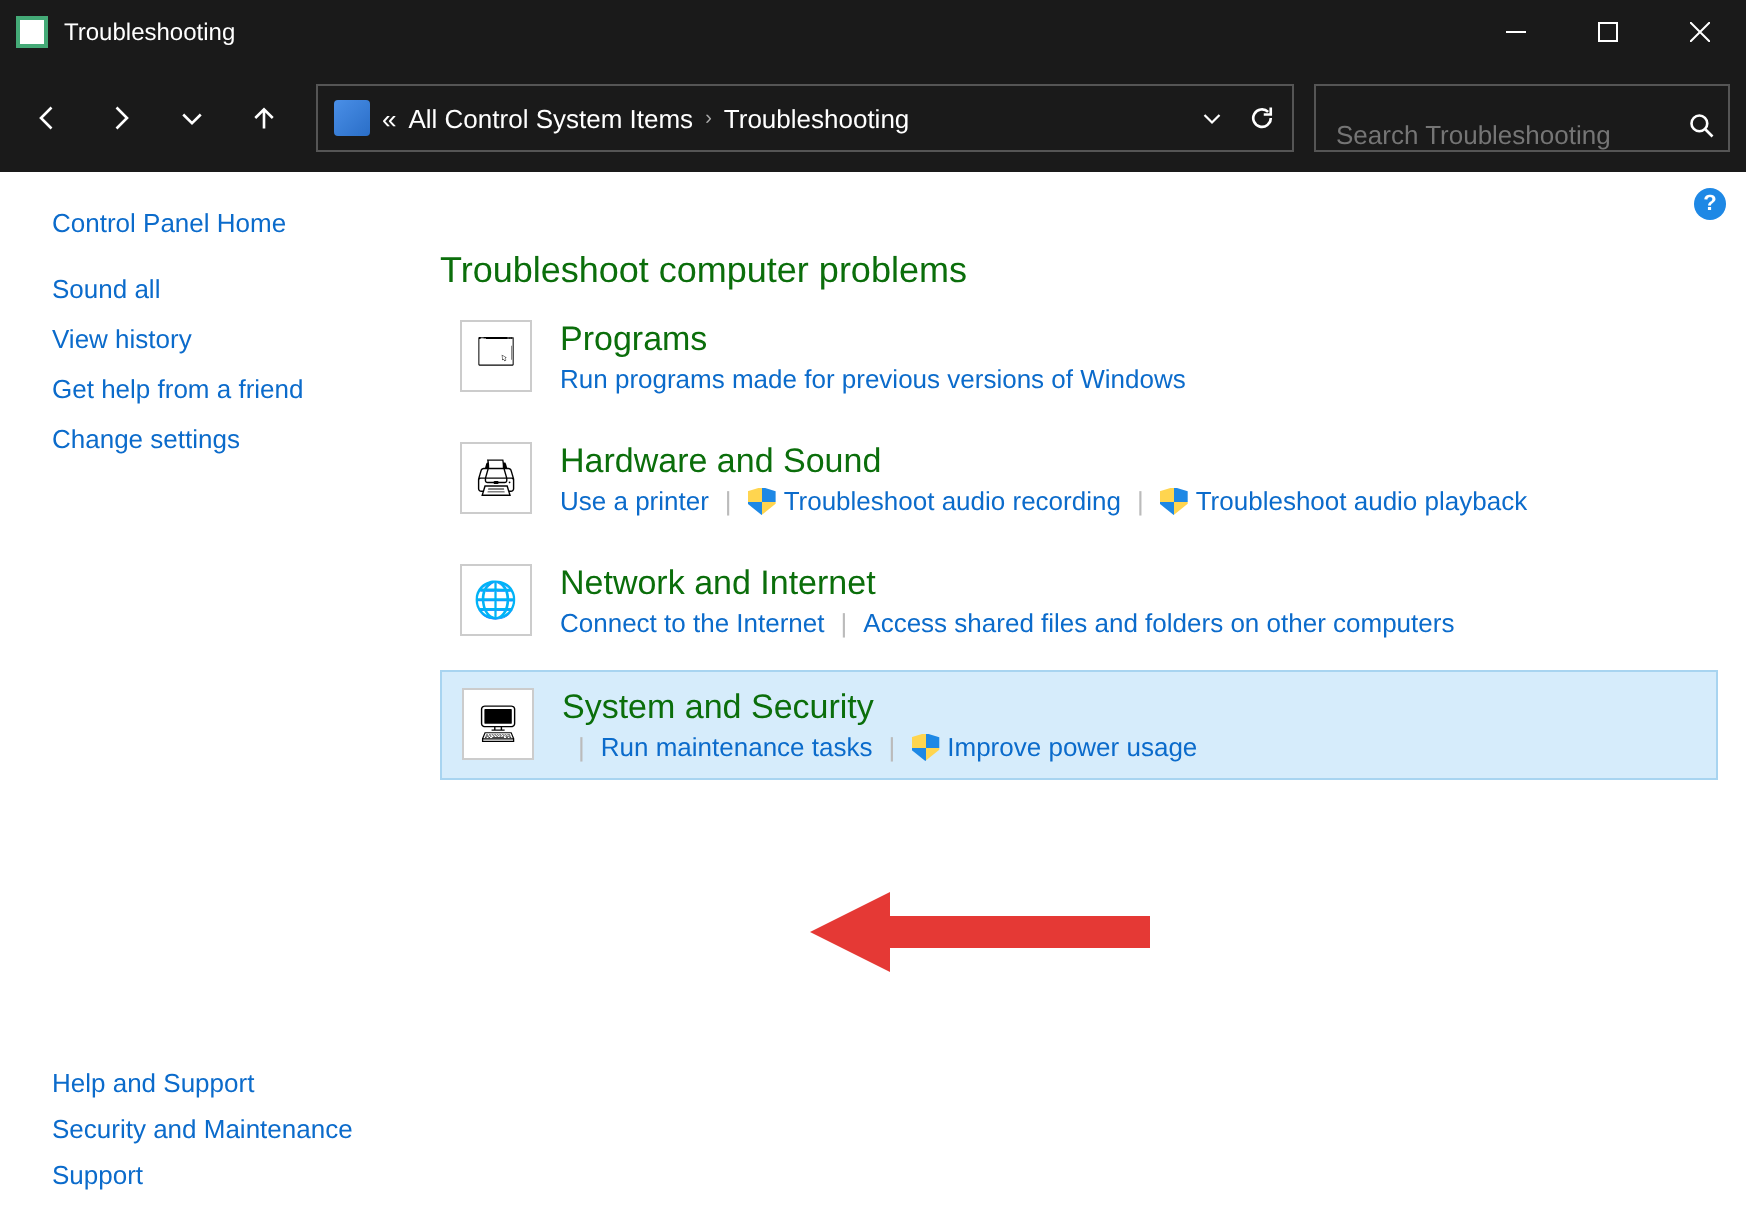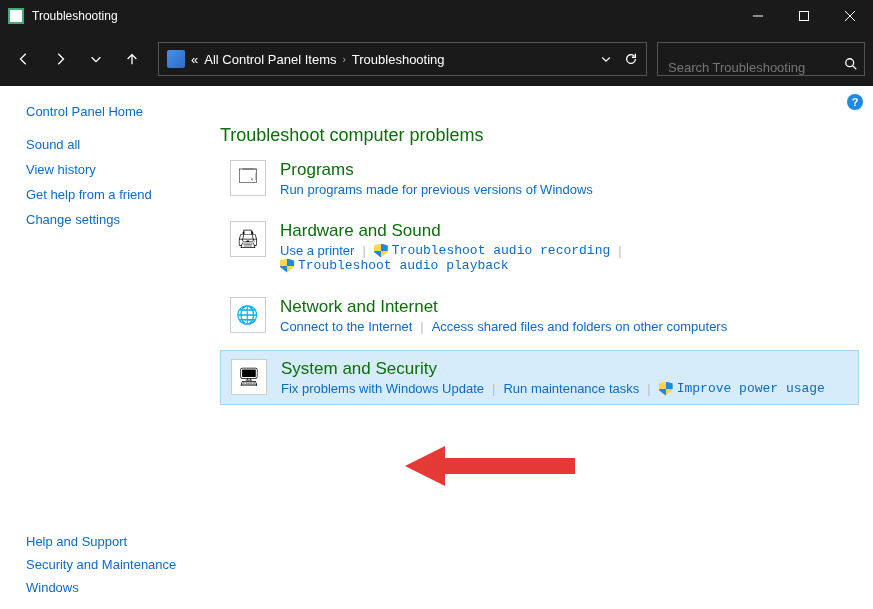--- a/index.html
+++ b/index.html
@@ -45,21 +45,21 @@
 .mdesc { font-size: 12.5px; color: #222; margin-bottom: 18px; line-height: 1.5; }
 
 .cat { display: flex; gap: 14px; padding: 8px 10px; margin-bottom: 8px; position: relative; }
 .cat.hl { background: #d6ecfb; border: 1px solid #a8d4f0; }
 .caticon { width: 36px; height: 36px; flex-shrink: 0; border: 1px solid #ccc; display: flex; align-items: center; justify-content: center; font-size: 18px; background: #fff; }
 .catbody { flex: 1; }
 .cattitle { color: #0b6e0b; font-size: 17px; margin-bottom: 2px; }
 .catlinks { display: flex; flex-wrap: wrap; gap: 0; font-size: 13px; align-items: center; }
 .catlinks .lk { color: #0b6bcb; }
 .catlinks .bar { color: #bbb; margin: 0 8px; }
-.shield { display: inline-flex; align-items: center; gap: 4px; font-family: Liberation Mono, monospace; }
+.shield { display: inline-flex; align-items: center; gap: 4px; }
 .shield::before { content: ""; width: 14px; height: 14px; background: conic-gradient(#1e88e5 0 25%, #ffd54f 25% 50%, #1e88e5 50% 75%, #ffd54f 75% 100%); clip-path: polygon(50% 0, 100% 15%, 100% 60%, 50% 100%, 0 60%, 0 15%); }
 
 
 .arrow { position: absolute; left: 405px; top: 355px; }
 .arrow svg { width: 170px; height: 50px; }
 </style>
 </head>
 <body>
 
 <div class="titlebar">
@@ -102,21 +102,21 @@
     </div>
   <div class="navbtn">
       <svg viewBox="0 0 16 16">
         <path d="M8 14V3M3 8l5-5 5 5" fill="none" stroke="#fff" stroke-width="1.5"></path>
       </svg>
     </div>
   <div class="addressbar">
     <div class="addr-icon"></div>
     <div class="addr-text">
       <span>«</span>
-      <span>All Control Panel Items</span>
+      <span>All Control System Items</span>
       <span class="addr-sep">›</span>
       <span>Troubleshooting</span>
     </div>
     <div class="addr-right">
       <svg width="12" height="12" viewBox="0 0 16 16">
           <path d="M3 6l5 5 5-5" fill="none" stroke="#fff" stroke-width="1.5"></path>
         </svg>
       <svg width="14" height="14" viewBox="0 0 16 16">
           <path d="M13 8a5 5 0 11-1.5-3.5M13 2v4h-4" fill="none" stroke="#fff" stroke-width="1.5"></path>
         </svg>
@@ -138,21 +138,21 @@
     <div class="side-head">Control Panel Home</div>
     <div class="side-link">Sound all</div>
     <div class="side-link">View history</div>
     <div class="side-link">Get help from a friend</div>
     <div class="side-link">Change settings</div>
   </div>
 
   <div class="seealso">
     <span class="slk">Help and Support</span>
     <span class="slk">Security and Maintenance</span>
-    <span class="slk">Windows</span>
+    <span class="slk">Support</span>
   </div>
 
   <div class="main">
     <div class="mhead">Troubleshoot computer problems</div>
 
     <div id="cats">
         <div class="cat">
           <div class="caticon">🗔</div>
           <div class="catbody">
             <div class="cattitle">Programs</div>
@@ -183,21 +183,20 @@
               <span class="bar">|</span>
               <span class="lk">Access shared files and folders on other computers</span>
             </div>
           </div>
         </div>
         <div class="cat hl">
           <div class="caticon">🖥</div>
           <div class="catbody">
             <div class="cattitle">System and Security</div>
             <div class="catlinks">
-              <span class="lk">Fix problems with Windows Update</span>
               <span class="bar">|</span>
               <span class="lk">Run maintenance tasks</span>
               <span class="bar">|</span>
               <span class="lk shield">Improve power usage</span>
             </div>
           </div>
         </div>
       </div>
   </div>
 

